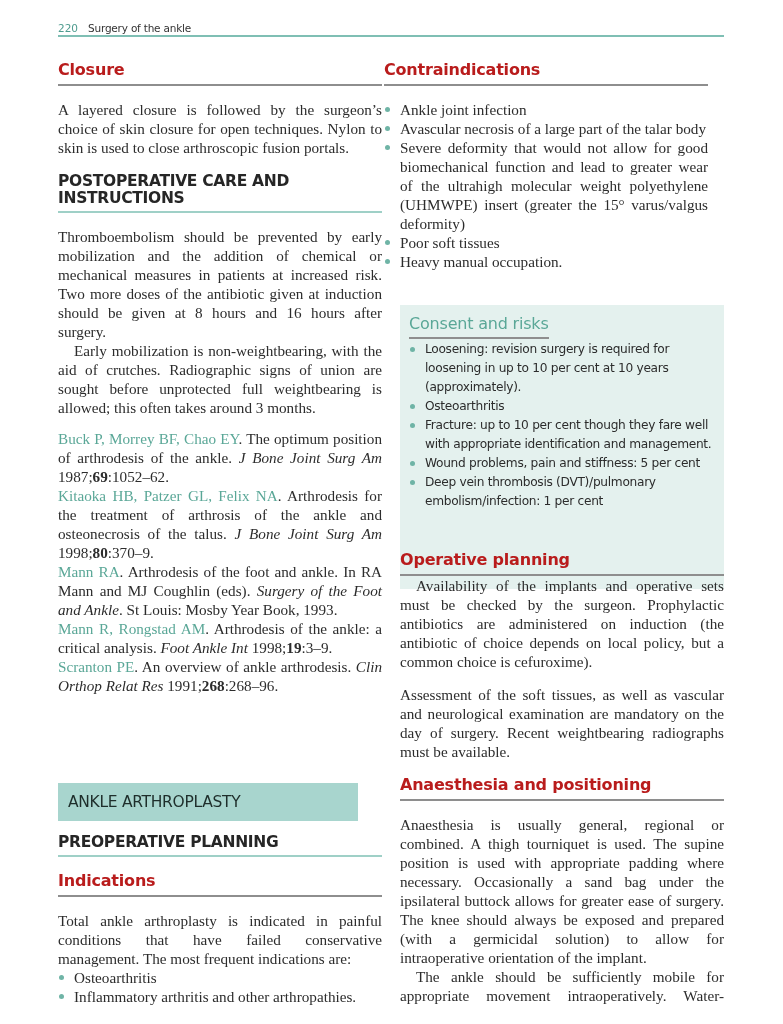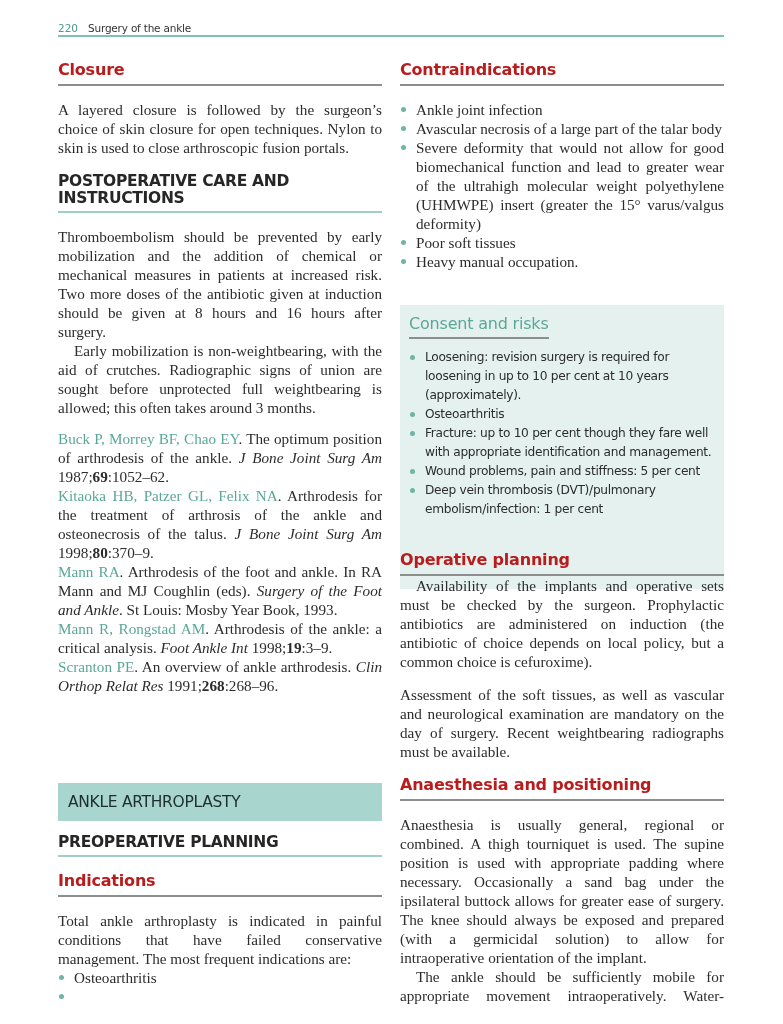--- a/index.html
+++ b/index.html
@@ -4,43 +4,43 @@
 <style>
   html, body { margin: 0; padding: 0; background: #ffffff; }
   body { width: 783px; height: 1024px; position: relative; overflow: hidden; color: #2a2a2a; }
 
   #running-head { position: absolute; left: 58px; top: 18px; width: 666px; height: 17px; border-bottom: 2px solid #7fbfb4; }
   #running-head .pg { font-family: "DejaVu Sans", sans-serif; font-size: 10.5px; color: #4f9c8f; }
   #running-head .ttl { font-family: "DejaVu Sans", sans-serif; font-size: 10.5px; color: #333; margin-left: 10px; letter-spacing: -0.2px; }
 
   .col { position: absolute; width: 324px; }
   #col-left { left: 58px; top: 60px; }
-  #col-right { left: 400px; top: 60px; }
+  #col-right { left: 384px; top: 60px; }
 
   .h-green { font-family: "DejaVu Sans", sans-serif; font-size: 16px; color: #b91c1c; padding-bottom: 5px; border-bottom: 2px solid #8e8e8e; margin: 0; letter-spacing: -0.2px; }
   .h-caps { font-family: "DejaVu Sans", sans-serif; font-size: 15.5px; color: #262626; padding-bottom: 4px; border-bottom: 2px solid #9fd0c7; margin: 0; line-height: 17px; letter-spacing: -0.3px; }
 
   p.body { font-family: "Liberation Serif", serif; font-size: 15.2px; line-height: 19px; margin: 0; text-align: justify; color: #2c2c2c; }
   p.indent { text-indent: 16px; }
 
   ul.bul { list-style: none; margin: 0; padding: 0; }
   ul.bul li { position: relative; padding-left: 16px; font-family: "Liberation Serif", serif; font-size: 15.2px; line-height: 19px; text-align: justify; color: #2c2c2c; }
   ul.bul li .dot { position: absolute; left: 1px; top: 7px; width: 5px; height: 5px; border-radius: 50%; background: #6fb4a6; }
 
   .ref { font-family: "Liberation Serif", serif; font-size: 15.2px; line-height: 19px; text-align: justify; color: #2c2c2c; }
   .ref .au { color: #5aa797; }
   .ref i { font-style: italic; }
   .ref b { font-weight: bold; }
 
-  #band { position: absolute; left: 58px; top: 783px; width: 324px; height: 38px; background: #a8d5ce; }
+  #band { position: absolute; left: 58px; top: 783px; width: 300px; height: 38px; background: #a8d5ce; }
   #band span { position: absolute; left: 10px; top: 10px; font-family: "DejaVu Sans", sans-serif; font-size: 15.5px; color: #1e2e2b; letter-spacing: -0.3px; }
 
   #consent-box { position: absolute; left: 400px; top: 305px; width: 324px; height: 284px; background: #e4f1ee; }
   #consent-box .ch { position: absolute; left: 9px; top: 9px; font-family: "DejaVu Sans", sans-serif; font-size: 16px; color: #5aa797; padding-bottom: 4px; border-bottom: 2px solid #8e8e8e; letter-spacing: -0.2px; }
-  #consent-box ul { position: absolute; left: 9px; top: 43px; width: 306px; list-style: none; margin: 0; padding: 0; }
+  #consent-box ul { position: absolute; left: 9px; top: 35px; width: 306px; list-style: none; margin: 0; padding: 0; }
   #consent-box li { position: relative; padding-left: 16px; font-family: "DejaVu Sans", sans-serif; font-size: 12.2px; line-height: 19px; color: #2c2c2c; letter-spacing: -0.3px; }
   #consent-box li .dot { position: absolute; left: 1px; top: 7px; width: 5px; height: 5px; border-radius: 50%; background: #6fb4a6; }
 </style>
 </head>
 <body>
 
 <div id="running-head">
   <span class="pg">220</span><span class="ttl">Surgery of the ankle</span>
 </div>
 
@@ -67,21 +67,21 @@
 <div id="band">
   <span>ANKLE ARTHROPLASTY</span>
 </div>
 
 <div class="col" style="left:58px; top:834px;">
   <h2 class="h-caps">PREOPERATIVE PLANNING</h2>
   <h2 class="h-green" style="margin-top:14px;">Indications</h2>
   <p class="body" style="margin-top:14px;">Total ankle arthroplasty is indicated in painful conditions that have failed conservative management. The most frequent indications are:</p>
   <ul class="bul">
     <li><span class="dot"></span><span>Osteoarthritis</span></li>
-    <li><span class="dot"></span></li>
+    <li><span class="dot"></span><span>Inflammatory arthritis and other arthropathies.</span></li>
   </ul>
 </div>
 
 <div id="col-right" class="col">
   <h2 class="h-green">Contraindications</h2>
   <ul class="bul" style="margin-top:14px;">
     <li><span class="dot"></span><span>Ankle joint infection</span></li>
     <li><span class="dot"></span><span>Avascular necrosis of a large part of the talar body</span></li>
     <li><span class="dot"></span><span>Severe deformity that would not allow for good biomechanical function and lead to greater wear of the ultrahigh molecular weight polyethylene (UHMWPE) insert (greater the 15° varus/valgus deformity)</span></li>
     <li><span class="dot"></span><span>Poor soft tissues</span></li>

